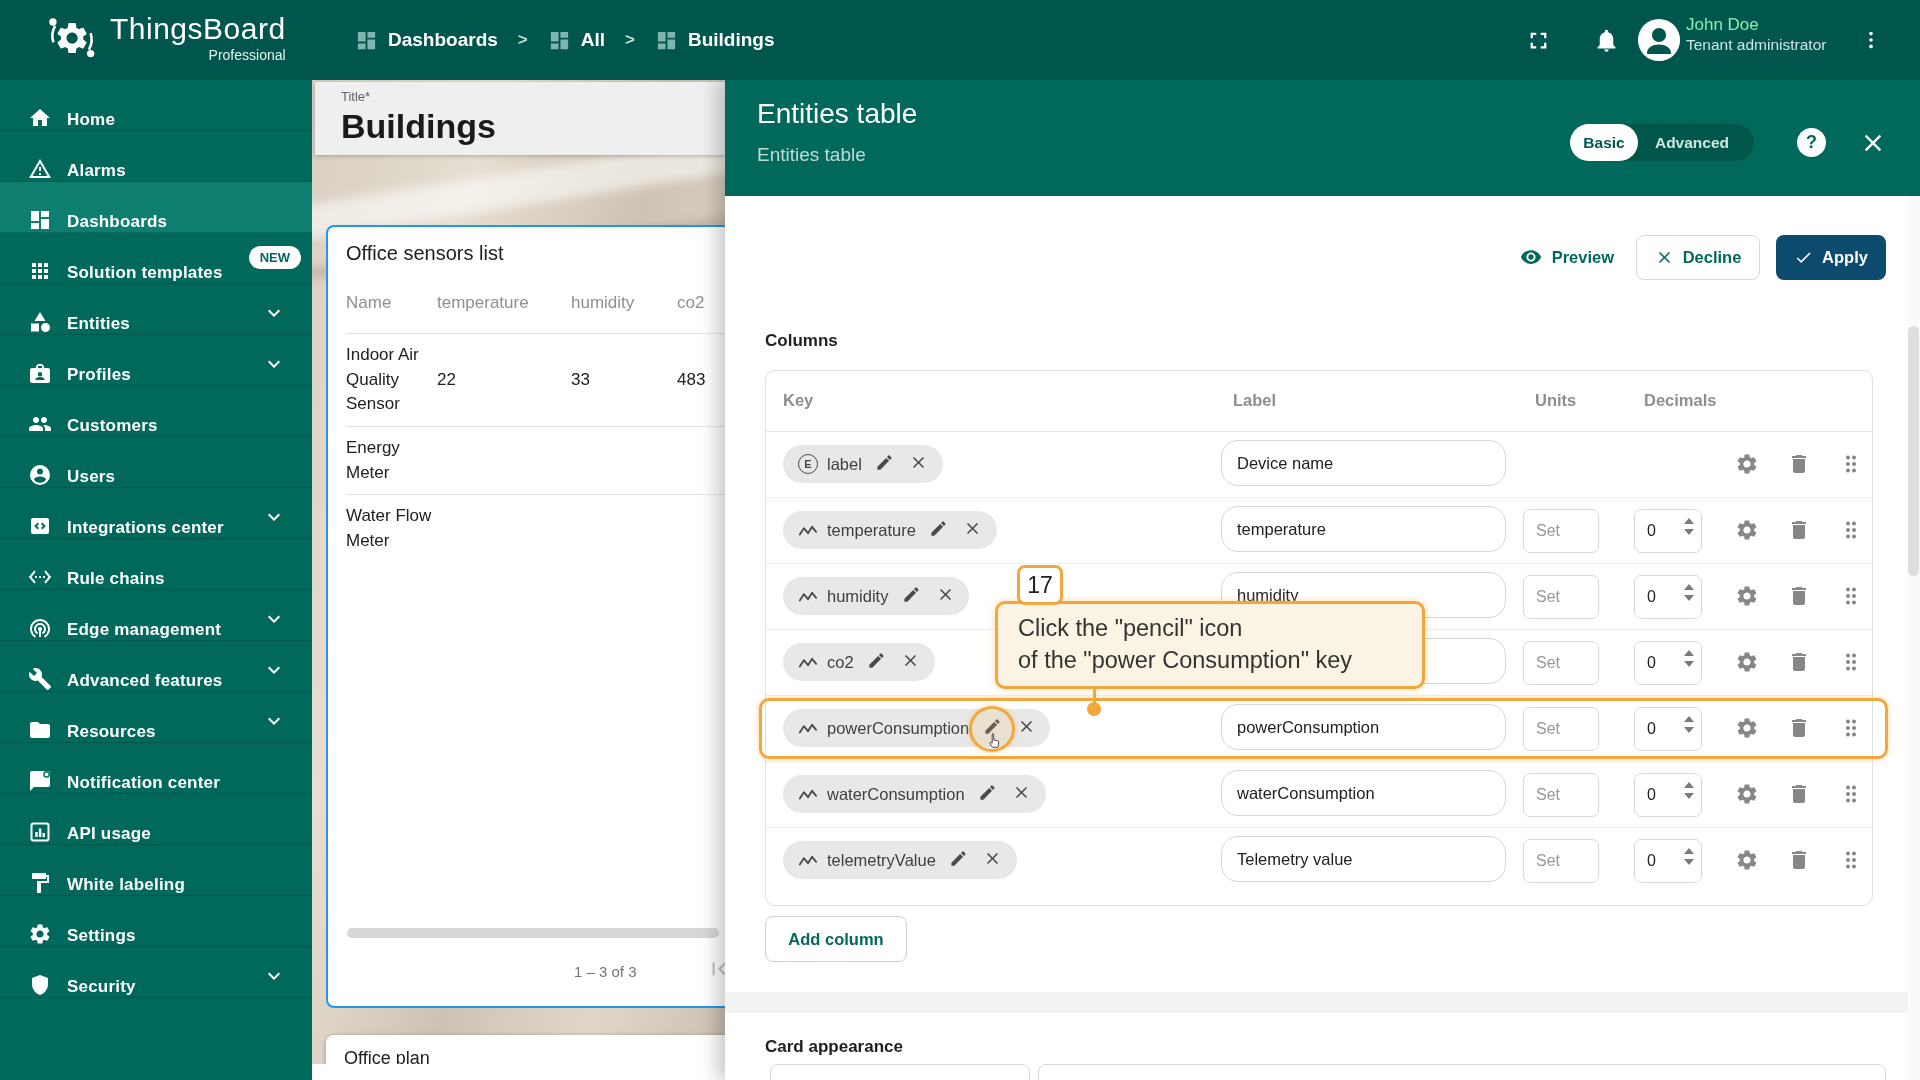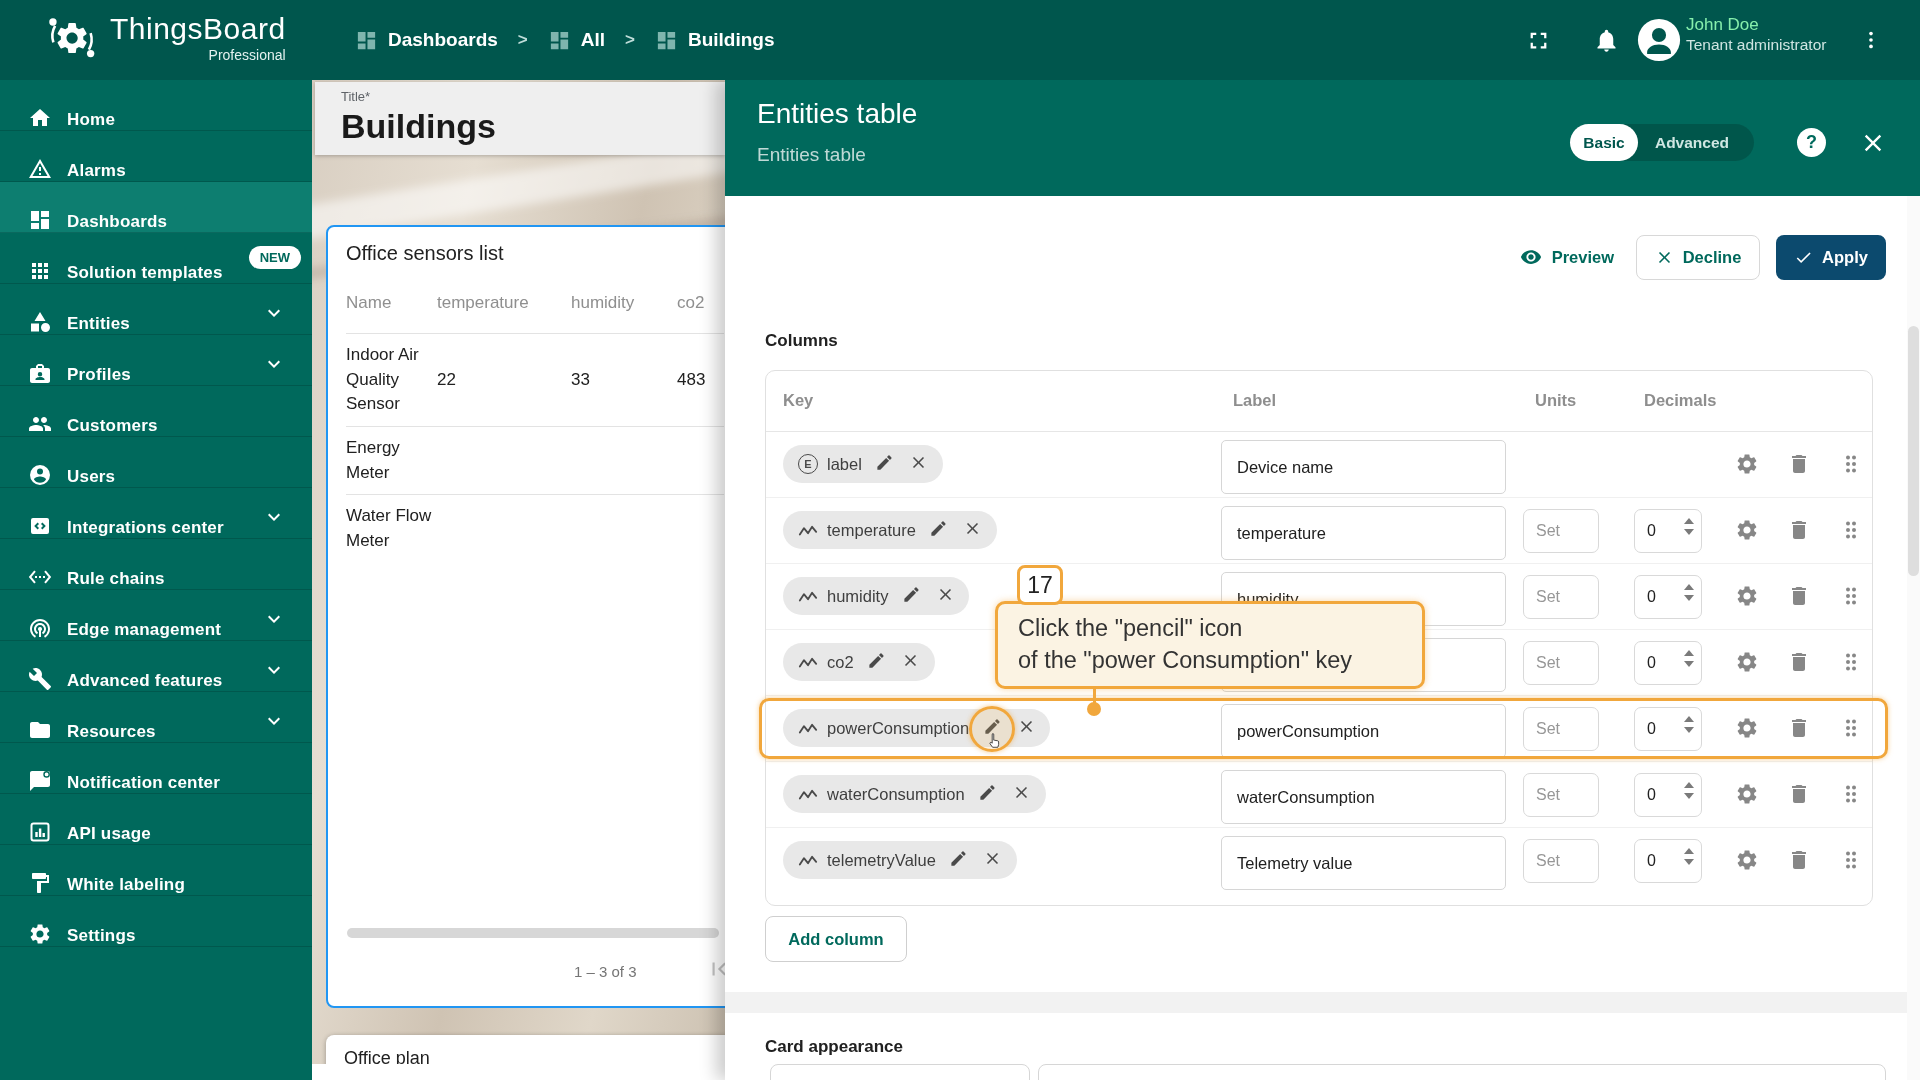--- a/index.html
+++ b/index.html
@@ -102,21 +102,21 @@
   .col-row{position:relative;height:65px;border-bottom:1px solid #F0F0F0;}
   .col-row:last-child{border-bottom:none;}
   .chip{position:absolute;left:17px;top:13px;height:38px;background:#E8E8E8;border-radius:19px;
         display:inline-flex;align-items:center;padding:0 13px 0 15px;gap:9px;border:none;}
   .chip-label{font-size:16.5px;color:#3F3F3F;}
   .ic-entity{width:20px;height:20px;border:1.6px solid #4A4A4A;border-radius:50%;font-size:11px;font-weight:700;
              color:#4A4A4A;display:flex;align-items:center;justify-content:center;box-sizing:border-box;}
   .chip svg.zig{width:20px;height:20px;color:#4A4A4A;}
   .chip-btn{width:22px;height:22px;background:none;border:none;padding:0;color:#4A4A4A;position:relative;margin-left:3px;}
   .chip-btn svg{width:19px;height:19px;}
-  .label-input{position:absolute;left:455px;top:8px;width:285px;height:54px;border:1px solid #D6D6D6;border-radius:5px;
+  .label-input{position:absolute;left:455px;top:8px;width:285px;height:46px;border:1px solid #D6D6D6;border-radius:17px;
                font-size:16.5px;color:#212121;padding:0 0 0 15px;box-sizing:border-box;background:#fff;}
   .units-input{position:absolute;left:757px;top:11px;width:76px;height:44px;border:1px solid #D9D9D9;border-radius:7px;
                font-size:16px;color:#212121;padding:0 0 0 12px;box-sizing:border-box;background:#fff;}
   .units-input::placeholder{color:#979797;}
   .decimals{position:absolute;left:868px;top:11px;width:68px;height:44px;border:1px solid #D9D9D9;border-radius:7px;
             box-sizing:border-box;background:#fff;font-size:16px;color:#212121;display:flex;align-items:center;
             padding-left:12px;cursor:text;}
   .spin{position:absolute;right:7px;top:8px;display:flex;flex-direction:column;gap:5px;}
   .spin i{display:block;width:0;height:0;border-left:5px solid transparent;border-right:5px solid transparent;}
   .spin .up{border-bottom:6px solid #7A7A7A;} .spin .dn{border-top:6px solid #7A7A7A;}
@@ -336,20 +336,29 @@
         <path fill="currentColor" d="M18 4V3c0-.55-.45-1-1-1H5c-.55 0-1 .45-1 1v4c0 .55.45 1 1 1h12c.55 0 1-.45 1-1V6h1v4H9v11c0 .55.45 1 1 1h2c.55 0 1-.45 1-1v-9h8V4h-3z"></path>
       </svg>
     <span class="side-label">White labeling</span>
   </div>
     <div class="side-item">
     <svg viewBox="0 0 24 24">
         <path fill="currentColor" d="M19.14 12.94c.04-.3.06-.61.06-.94 0-.32-.02-.64-.07-.94l2.03-1.58c.18-.14.23-.41.12-.61l-1.92-3.32c-.12-.22-.37-.29-.59-.22l-2.39.96c-.5-.38-1.03-.7-1.62-.94l-.36-2.54c-.04-.24-.24-.41-.48-.41h-3.84c-.24 0-.43.17-.47.41l-.36 2.54c-.59.24-1.13.57-1.62.94l-2.39-.96c-.22-.08-.47 0-.59.22L2.74 8.87c-.12.21-.08.47.12.61l2.03 1.58c-.05.3-.09.63-.09.94s.02.64.07.94l-2.03 1.58c-.18.14-.23.41-.12.61l1.92 3.32c.12.22.37.29.59.22l2.39-.96c.5.38 1.03.7 1.62.94l.36 2.54c.05.24.24.41.48.41h3.84c.24 0 .44-.17.47-.41l.36-2.54c.59-.24 1.13-.56 1.62-.94l2.39.96c.22.08.47 0 .59-.22l1.92-3.32c.12-.22.07-.47-.12-.61l-2.01-1.58zM12 15.6A3.61 3.61 0 018.4 12c0-1.98 1.62-3.6 3.6-3.6s3.6 1.62 3.6 3.6-1.62 3.6-3.6 3.6z"></path>
       </svg>
     <span class="side-label">Settings</span>
   </div>
+    <div class="side-item">
+    <svg viewBox="0 0 24 24">
+        <path fill="currentColor" d="M12 2L4 5v6.09c0 5.05 3.41 9.76 8 10.91 4.59-1.15 8-5.86 8-10.91V5l-8-3z"></path>
+      </svg>
+    <span class="side-label">Security</span>
+  <svg viewBox="0 0 24 24" class="chev">
+        <path fill="#fff" d="M7.41 8.59L12 13.17l4.59-4.58L18 10l-6 6-6-6 1.41-1.41z"></path>
+      </svg>
+    </div>
   </nav>
 
 <section class="canvas">
   <div class="streak s1"></div>
   <div class="streak s2"></div>
   <div class="title-card">
     <div class="title-label">Title*</div>
     <div class="title-value">Buildings</div>
   </div>
   <div class="widget">

